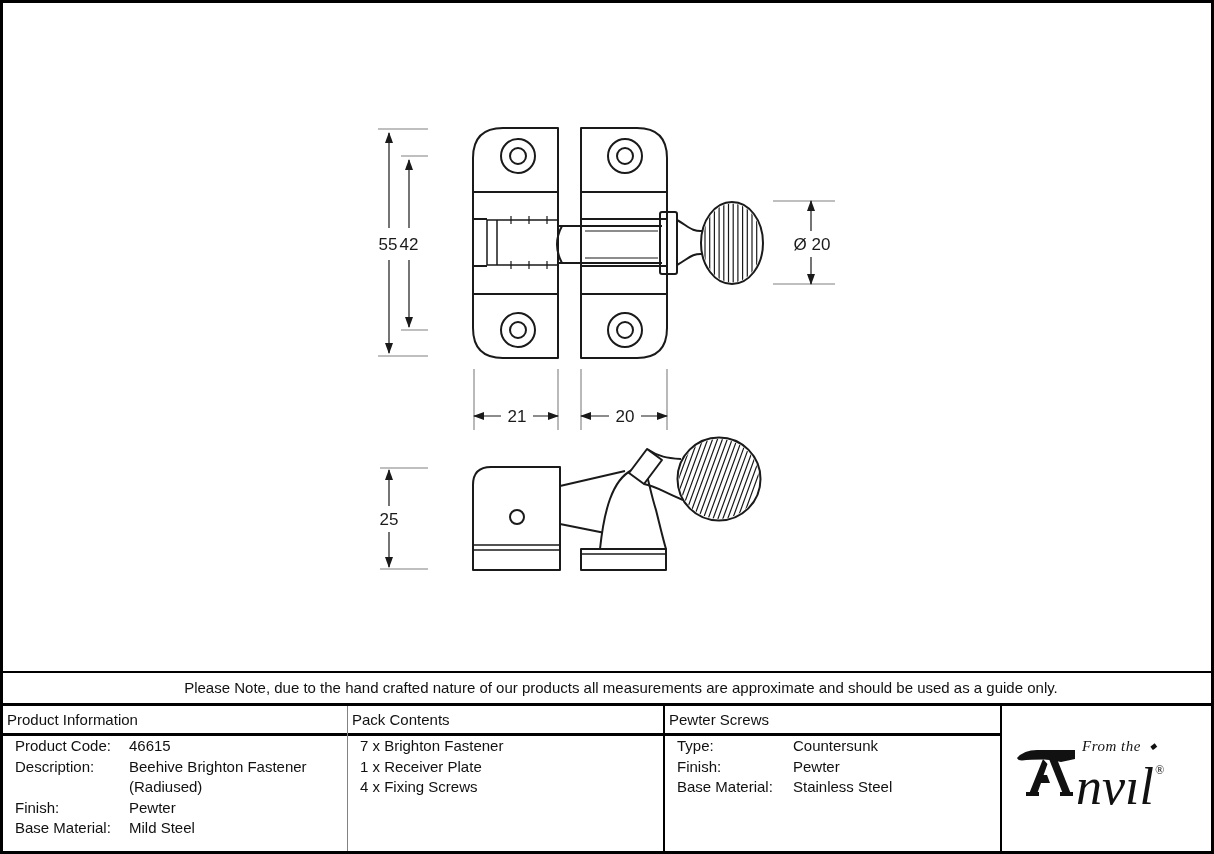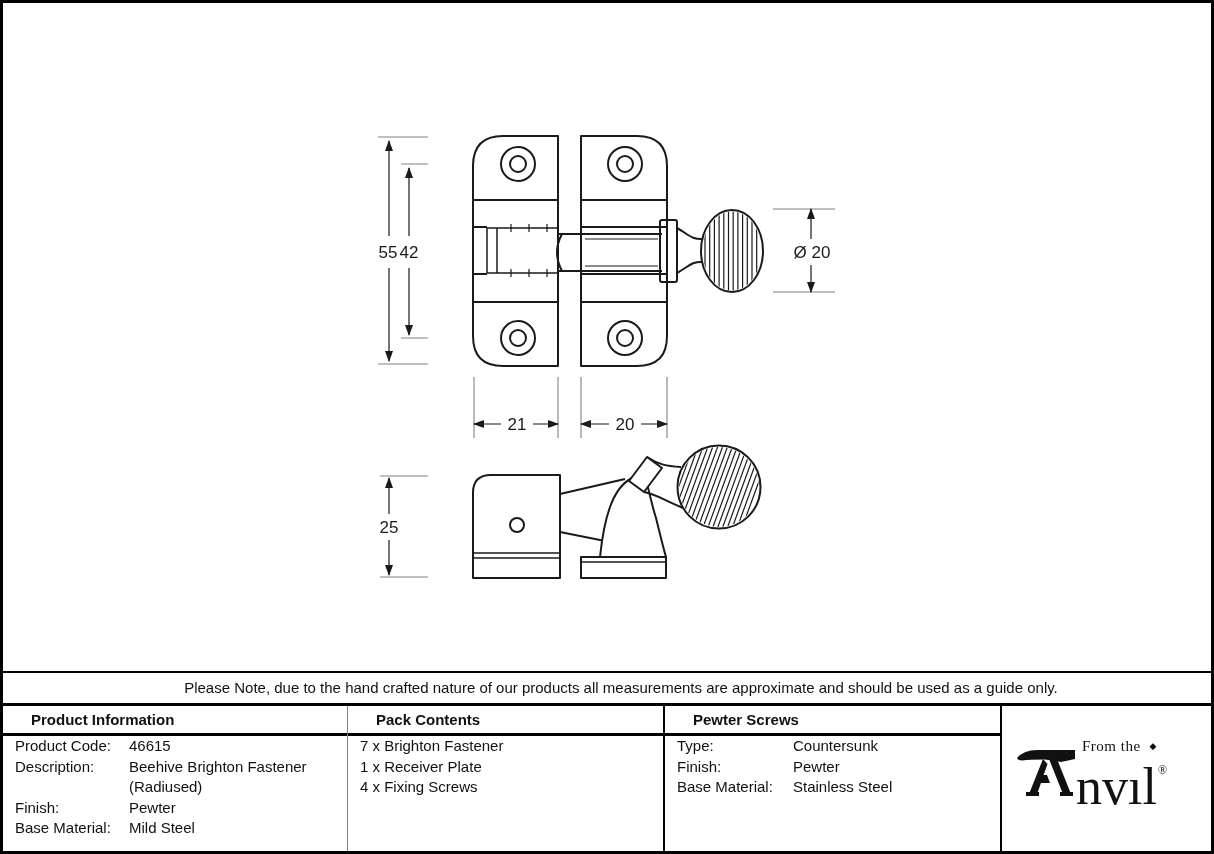--- a/index.html
+++ b/index.html
@@ -1,45 +1,45 @@
 <!DOCTYPE html>
 <html><head>
 <meta charset="utf-8">
 <style>
   html,body{margin:0;padding:0;background:#fff;}
   .page{
     position:relative;width:1214px;height:854px;background:#fff;
     border:3px solid #000;box-sizing:border-box;overflow:hidden;
     font-family:"Liberation Sans",sans-serif;color:#111;
   }
-  .drawing-area{position:absolute;top:16px;left:0;width:992px;height:665px;text-align:right;}
+  .drawing-area{position:absolute;top:8px;left:0;width:992px;height:665px;text-align:right;}
   .note-row{
     position:absolute;top:668px;left:0;right:0;height:30px;
     border-top:2px solid #000;border-bottom:3px solid #000;
     line-height:30px;padding-left:28px;font-size:15px;text-align:center;
   }
   .info-section{position:absolute;top:703px;left:0;right:0;bottom:0;}
   .col{position:absolute;top:0;bottom:0;box-sizing:border-box;}
   .col1{left:0;width:344px;}
   .col2{left:344px;width:324px;border-left:1px solid #ec4899;}
   .col3{left:660px;width:337px;border-left:2px solid #000;}
   .logo-cell{position:absolute;top:0;bottom:0;left:997px;right:0;border-left:2px solid #000;}
   .col-header{
     height:27px;border-bottom:3px solid #000;line-height:27px;
-    padding-left:28px;font-size:15px;font-weight:bold;
+    padding-left:4px;font-size:15px;
   }
   .col-body{padding:0 0 0 12px;font-size:15px;}
   .kv-row{display:flex;line-height:20.5px;}
   .kv-label{width:103px;flex:0 0 103px;}
   .col3 .kv-label{width:105px;flex:0 0 105px;}
   .kv-value{flex:1;margin-left:11px;}
   .preline{white-space:pre-line;}
   .list-item{line-height:20.5px;}
   
-  .logo{position:absolute;left:14px;top:26px;width:180px;height:90px;}
+  .logo{position:absolute;left:14px;top:26px;width:180px;height:90px;font-style:italic;}
   .anvil-glyph{position:absolute;left:0;top:12px;}
   .brand-top{
     position:absolute;left:66px;top:6px;
     font-family:"Liberation Serif",serif;font-size:15px;letter-spacing:.5px;white-space:nowrap;
   }
   .brand-diamond{font-size:9px;margin-left:9px;vertical-align:2px;}
   .brand-name{
     position:absolute;left:60px;top:10px;
     font-family:"Liberation Serif",serif;font-size:52px;line-height:56px;white-space:nowrap;
   }

